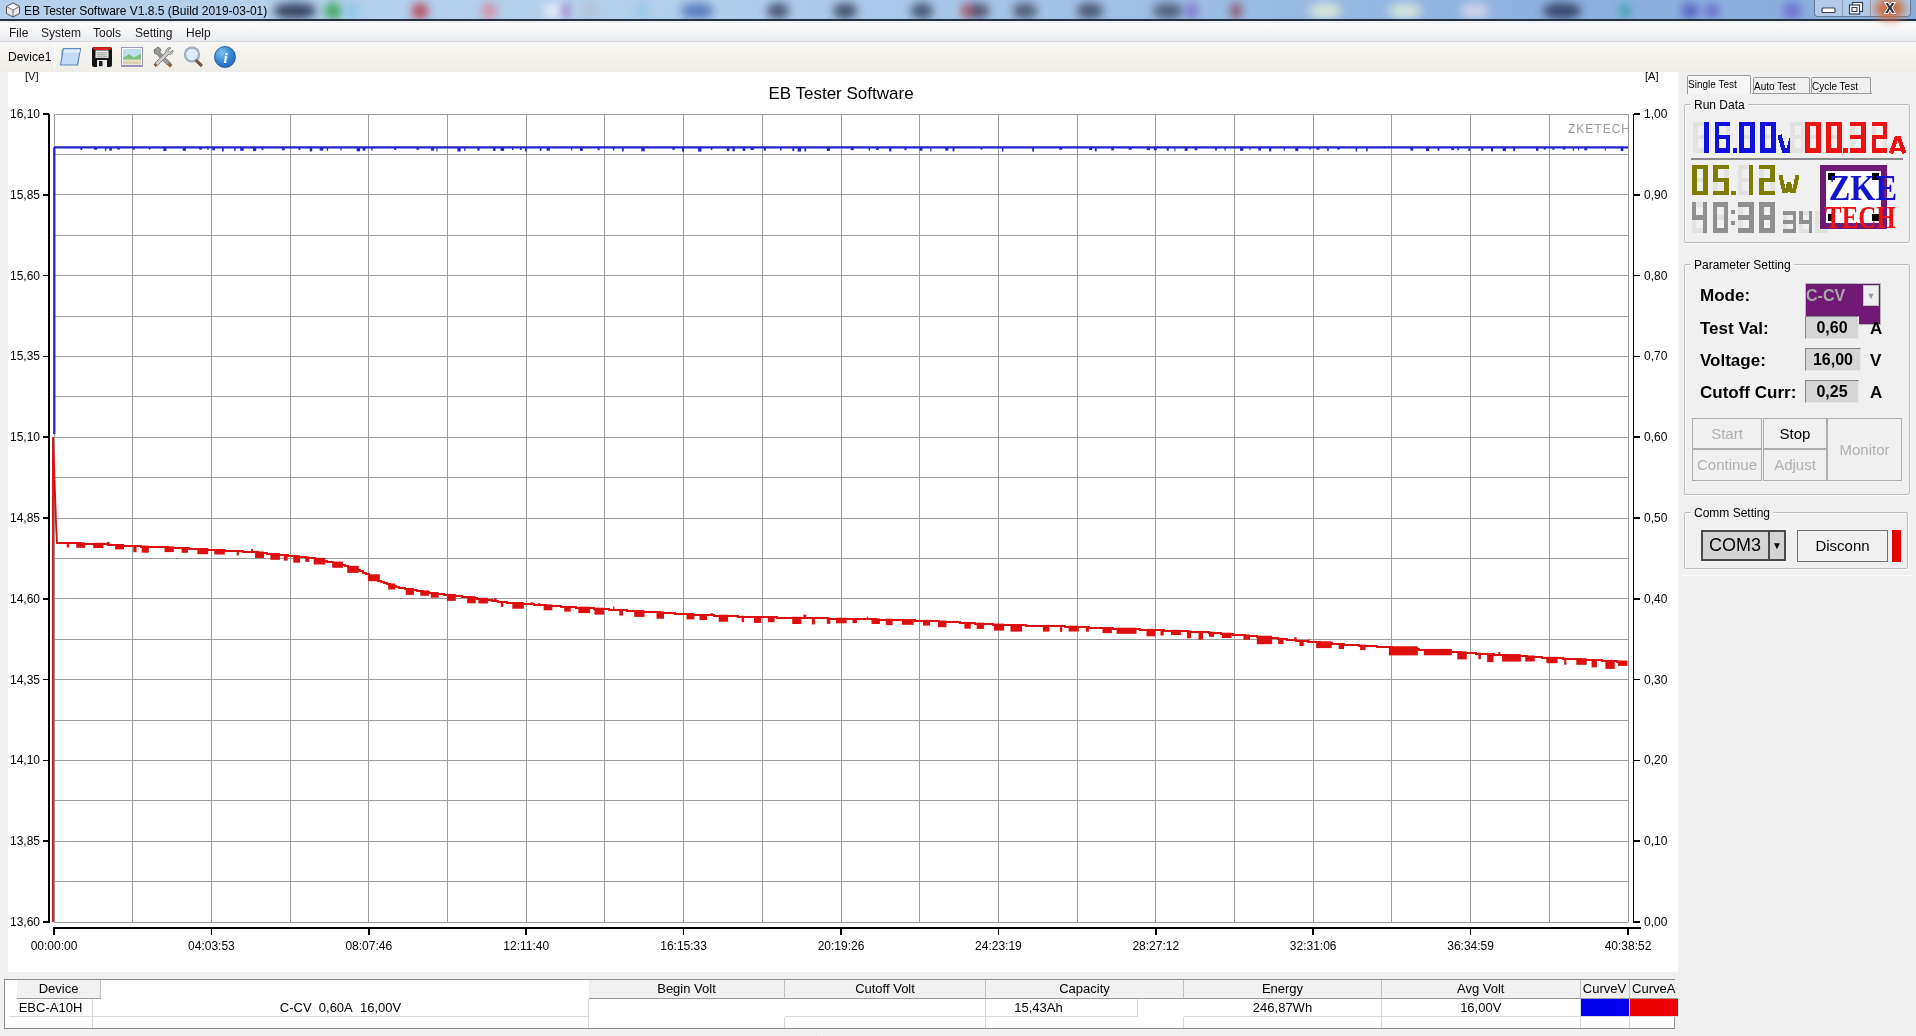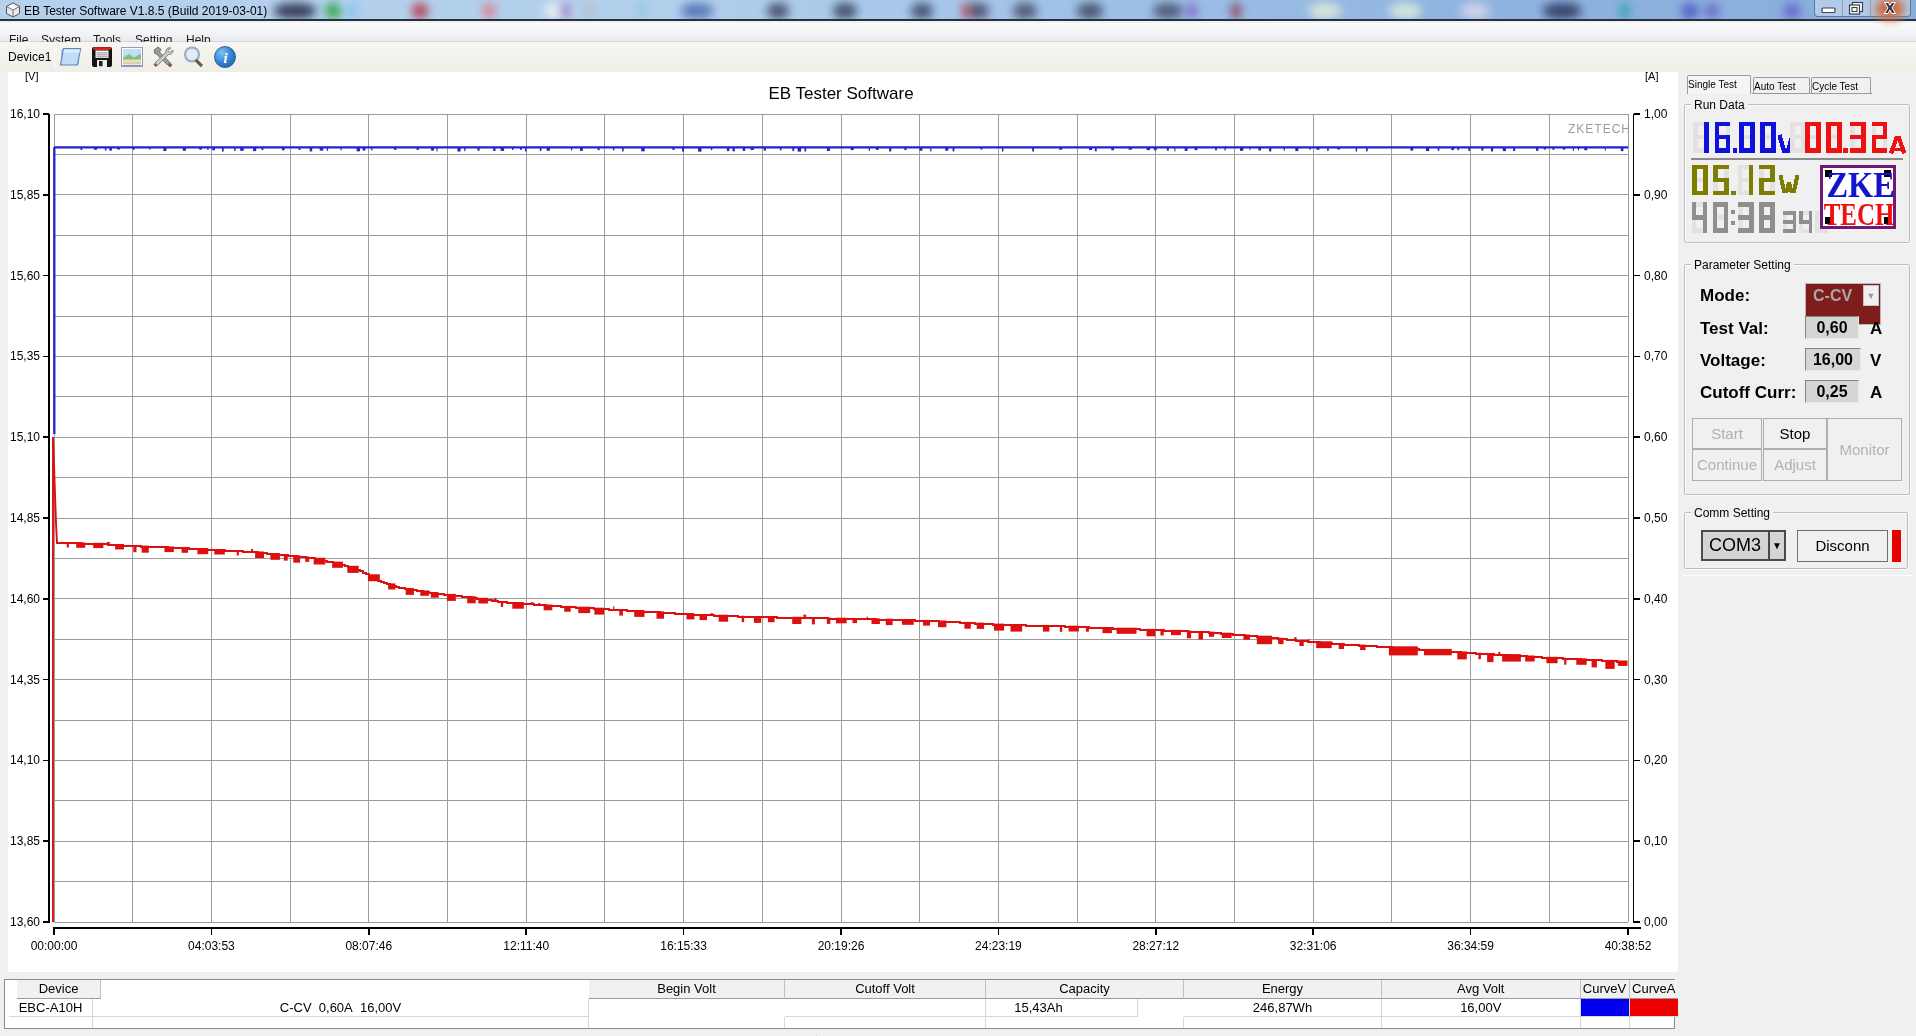--- a/index.html
+++ b/index.html
@@ -9,21 +9,21 @@
   border-bottom:2px solid #27303f; }
 #titletext { position:absolute; left:24px; top:4px; font-size:12px; color:#000; z-index:5; }
 #winbtns { position:absolute; right:5px; top:0; width:97px; height:17px; z-index:6;
   background:rgba(210,225,242,0.55); border:1px solid #65788f; border-top:none;
   border-radius:0 0 4px 4px; display:flex; }
 #winbtns div { flex:1; position:relative; border-right:1px solid #8fa0b4; }
 #winbtns div:last-child { border-right:none; flex:1.45; }
 #menubar { position:absolute; left:0; top:23px; width:1916px; height:19px;
   background:linear-gradient(180deg,#fcfcfc,#f2f3f5 60%,#e8eaed);
   border-bottom:1px solid #d5d8de; font-size:12px; color:#1a1a1a; }
-#menubar span { position:absolute; top:10px; }
+#menubar span { position:absolute; top:3px; }
 #toolbar { position:absolute; left:0; top:42px; width:1916px; height:30px;
   background:linear-gradient(180deg,#f7f6f2,#efede7); }
 #tsep { position:absolute; left:54px; top:3px; width:1px; height:24px; background:#c8c4ba;
   border-right:1px solid #fff; }
 .ticon { position:absolute; top:2px; }
 #chartpanel { position:absolute; left:8px; top:72px; width:1670px; height:900px; background:#fff; }
 #btable { position:absolute; left:4px; top:979px; width:1671px; height:50px;
   border:1px solid #8c8c8c; background:#fff; font-size:13px; }
 .th { position:absolute; top:0; height:19px; background:#f1f1f1; border-right:1px solid #c0c0c0;
   border-bottom:1px solid #9a9a9a; text-align:center; line-height:18px; }
@@ -42,22 +42,22 @@
 .plabel { position:absolute; font-size:17px; font-weight:bold; color:#000; }
 .pbox { position:absolute; background:#d5d5d5; border:1px solid #838383;
   border-bottom-color:#e8e8e8; border-right-color:#e8e8e8; text-align:center;
   font-size:16px; font-weight:bold; color:#000; }
 .btn { position:absolute; background:#f0f0f0; border:1px solid #aeaeae; text-align:center;
   font-size:15px; }
 .btn.dis { color:#b1b1b1; }
 #logpanel { position:absolute; left:6px; top:513px; width:227px; height:445px; background:#ececec;
   border:1px solid #888; border-bottom-color:#fff; border-right-color:#fff;
   font-size:17px; font-weight:bold; color:#00008b; padding:2px 6px; line-height:20px; letter-spacing:0.2px; }
-#zke { position:absolute; left:142px; top:93px; width:76px; height:64px; background:#fff;
-  border:3px solid #701a75; z-index:5; }
+#zke { position:absolute; left:142px; top:93px; width:67px; height:64px; background:#fff;
+  border:6px solid #701a75; z-index:5; }
 .zc { position:absolute; width:7px; height:7px; background:#000; }
 </style></head>
 <body>
 <div id="titlebar">
     <div style="position:absolute;left:274px;top:3px;width:42px;height:16px;background:#242a44;border-radius:45%;filter:blur(5px);opacity:0.85"></div>
     <div style="position:absolute;left:325px;top:3px;width:16px;height:16px;background:#27a23c;border-radius:45%;filter:blur(5px);opacity:0.85"></div>
     <div style="position:absolute;left:346px;top:3px;width:12px;height:16px;background:#7fc4ea;border-radius:45%;filter:blur(5px);opacity:0.85"></div>
     <div style="position:absolute;left:412px;top:3px;width:16px;height:16px;background:#b8323e;border-radius:45%;filter:blur(5px);opacity:0.85"></div>
     <div style="position:absolute;left:482px;top:3px;width:14px;height:16px;background:#dc8090;border-radius:45%;filter:blur(5px);opacity:0.85"></div>
     <div style="position:absolute;left:543px;top:3px;width:30px;height:16px;background:#eef0f4;border-radius:45%;filter:blur(5px);opacity:0.85"></div>
@@ -554,21 +554,21 @@
     <div class="zc" style="right:2px;bottom:2px"></div>
     <div style="position:absolute;left:0;right:0;top:2px;text-align:center;font-family:'Liberation Serif',serif;font-weight:bold;font-size:36px;line-height:30px;color:#1414cc;transform:scaleX(0.9)">ZKE</div>
     <div style="position:absolute;left:-7px;right:7px;top:33px;text-align:center;font-family:'Liberation Serif',serif;font-weight:bold;font-size:32px;line-height:26px;color:#ee1111;transform:scaleX(0.78)">TECH</div>
   </div>
   <div class="groupbox" style="left:6px;top:192px;width:226px;height:231px"></div>
   <div class="glabel" style="left:13px;top:186px">Parameter Setting</div>
   <div class="plabel" style="left:22px;top:214px">Mode:</div>
   <div class="plabel" style="left:22px;top:247px">Test Val:</div>
   <div class="plabel" style="left:22px;top:279px">Voltage:</div>
   <div class="plabel" style="left:22px;top:311px">Cutoff Curr:</div>
-  <div class="pbox" style="left:127px;top:211px;width:76px;height:42px;background:#7f1d1d;color:#a8a8a8;border-color:#b8b8b8;line-height:23px;text-align:left;padding-left:7px">C-CV
+  <div class="pbox" style="left:127px;top:211px;width:76px;height:42px;background:#701a75;color:#a8a8a8;border-color:#b8b8b8;line-height:23px;text-align:left;">C-CV
     <span style="position:absolute;right:1px;top:1px;width:16px;height:21px;background:#f0f0f0;border:1px solid #c2c2c2;color:#9a9a9a;font-size:9px;line-height:21px;text-align:center">▼</span></div>
   <div class="pbox" style="left:127px;top:244px;width:54px;height:23px;line-height:21px">0,60</div>
   <div class="plabel" style="left:192px;top:247px">A</div>
   <div class="pbox" style="left:127px;top:276px;width:56px;height:23px;line-height:21px">16,00</div>
   <div class="plabel" style="left:192px;top:279px">V</div>
   <div class="pbox" style="left:127px;top:308px;width:54px;height:23px;line-height:21px">0,25</div>
   <div class="plabel" style="left:192px;top:311px">A</div>
   <div class="btn dis" style="left:14px;top:346px;width:70px;height:31px;line-height:29px">Start</div>
   <div class="btn" style="left:85px;top:346px;width:64px;height:31px;line-height:29px">Stop</div>
   <div class="btn dis" style="left:14px;top:377px;width:70px;height:32px;line-height:30px">Continue</div>

